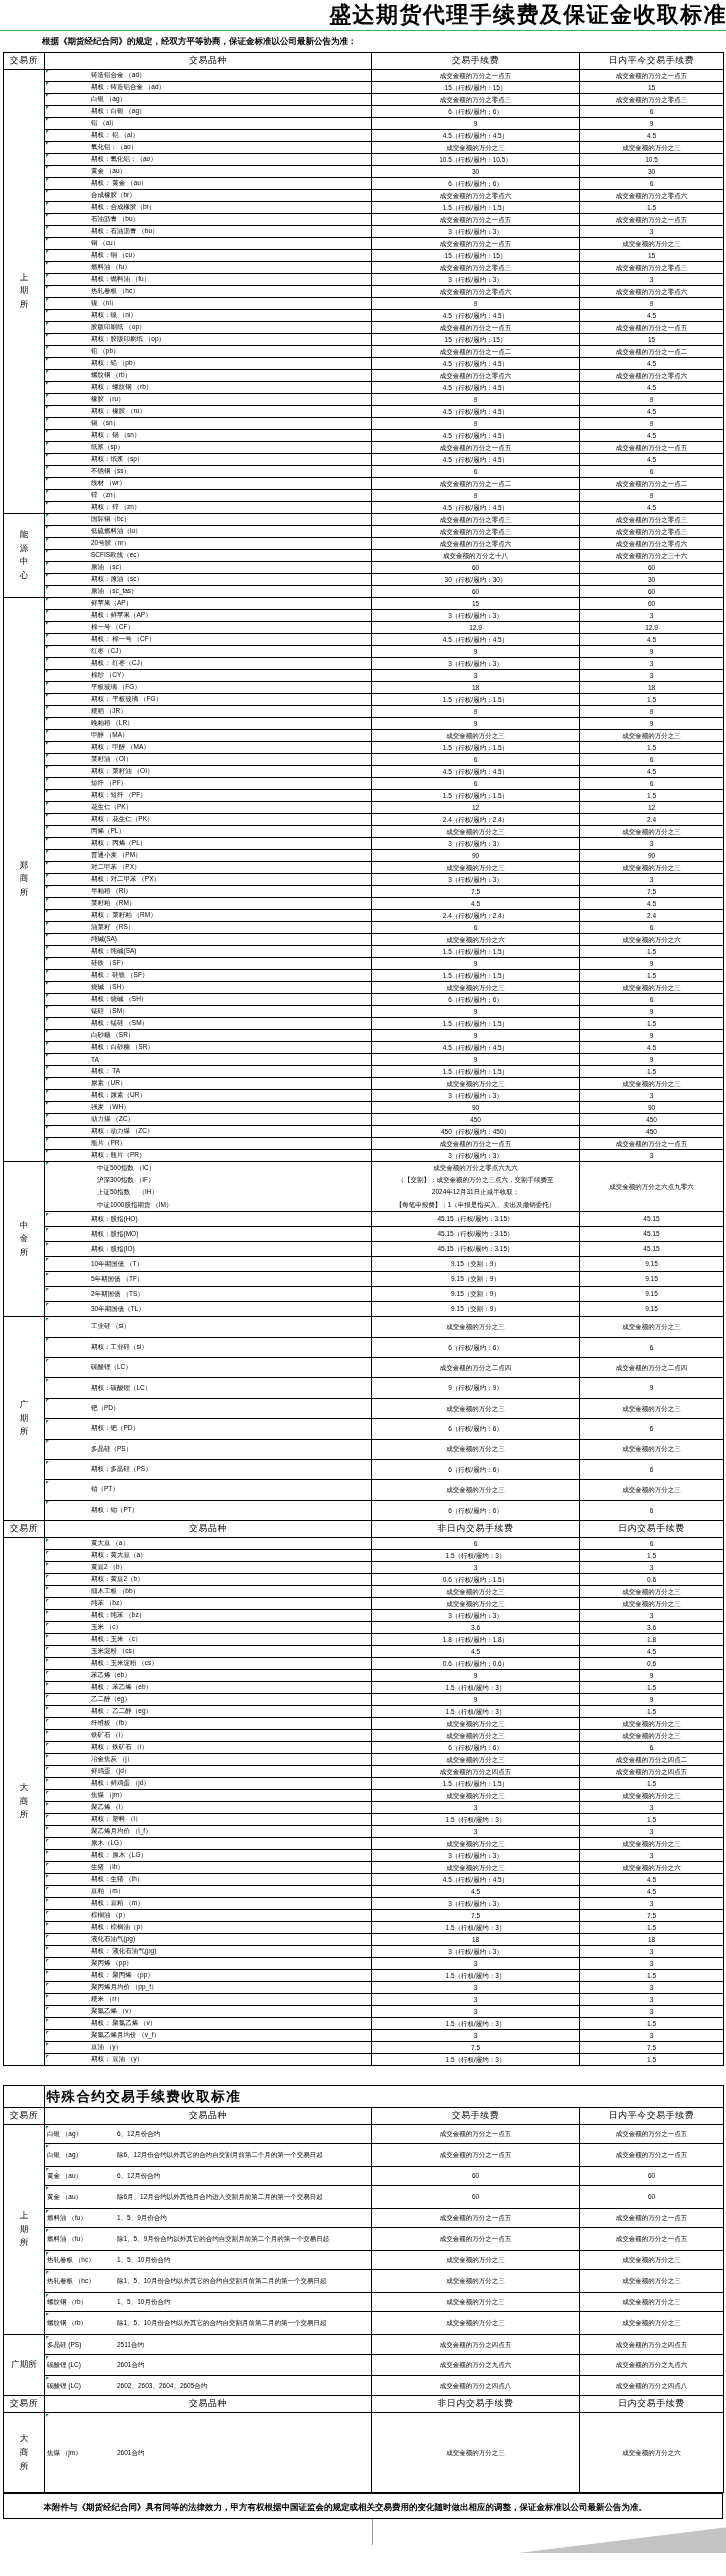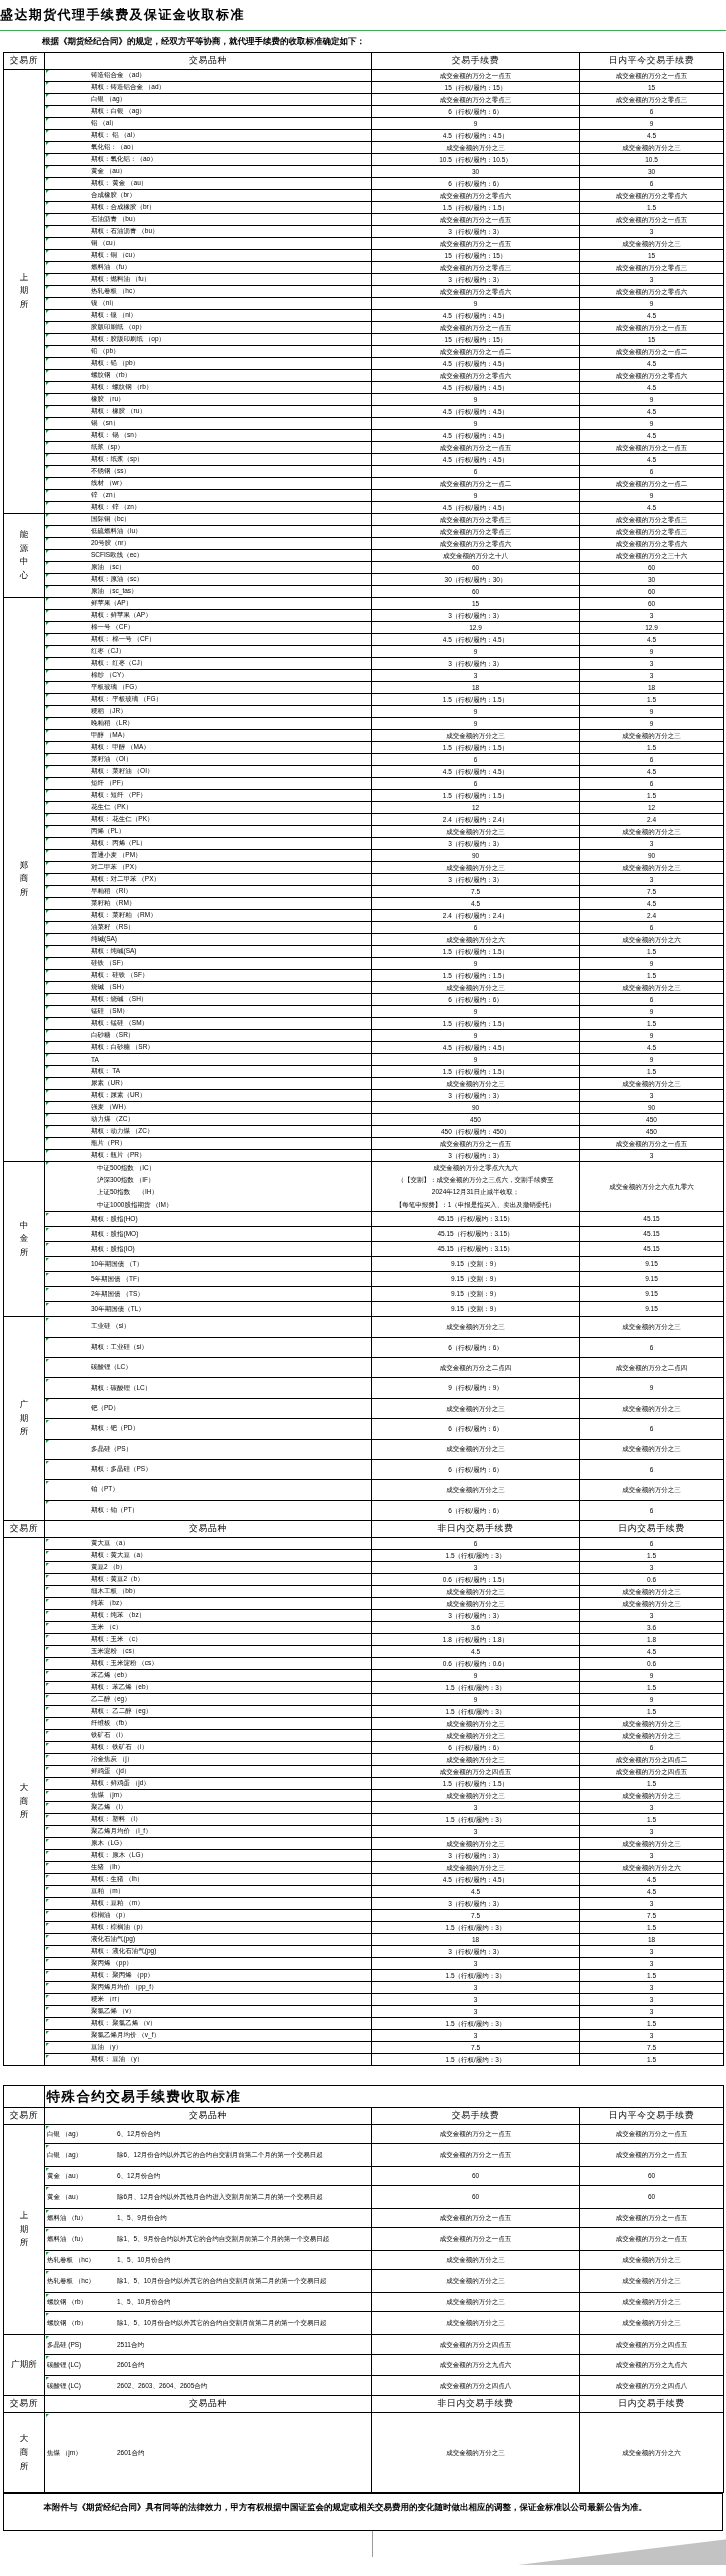--- a/index.html
+++ b/index.html
@@ -5,22 +5,22 @@
   :root{
     --grid:#000000;
     --green:#3faa57;
     --marker:#1e8e3e;
     --artifact:#c3c3c3;
   }
   *{box-sizing:border-box;}
   html,body{margin:0;padding:0;background:#ffffff;}
   body{width:727px;font-family:"Liberation Sans", sans-serif;color:#000;}
   .page{position:relative;width:727px;min-height:2576px;background:#fff;overflow:hidden;}
-  .title{height:30px;line-height:30px;text-align:left;font-family:Liberation Serif, serif;
-         font-size:13px;font-weight:bold;letter-spacing:1.4px;white-space:nowrap;}
+  .title{height:30px;line-height:30px;text-align:right;font-family:Liberation Serif, serif;
+         font-size:22px;font-weight:bold;letter-spacing:1.4px;white-space:nowrap;}
   .title-divider{height:1.4px;background:var(--green);margin:0;}
   .note{height:20.4px;line-height:20.4px;padding-left:42px;font-size:8.5px;font-weight:bold;
         font-family:"DejaVu Serif", serif;}
   table.fee{border-collapse:collapse;table-layout:fixed;width:720px;margin-left:3px;
             border:1.6px solid var(--grid);padding-left:44px;}
   col.c-ex{width:41px;}col.c-v{width:327px;}col.c-f{width:208px;}col.c-d{width:144px;}
   td,th{border:0.7px solid var(--grid);padding:0 1.4px;overflow:hidden;font-weight:normal;}
   tr.hrow th{border-top:1.6px solid var(--grid);border-bottom:1.6px solid var(--grid);
              height:17px;font-size:8.8px;text-align:center;letter-spacing:0.7px;}
   tbody.sec > tr:first-child > td{border-top:1.6px solid var(--grid);}
@@ -38,35 +38,35 @@
   td.ex .ch{line-height:1.6;}
   .mlines div{line-height:1.9;}
   td.cv .mlines{display:inline-block;text-align:left;vertical-align:middle;}
   .sname{display:inline-block;min-width:70px;vertical-align:top;}
   tr.stitle td{border-top:1.6px solid var(--grid);border-bottom:1.6px solid var(--grid);
                height:22px;text-align:left;font-family:"DejaVu Serif", serif;
                font-size:13.6px;font-weight:bold;letter-spacing:1.4px;}
   .gap{height:19px;}
   .footer-band{width:720px;margin-left:3.4px;border:0.7px solid var(--grid);
                border-top:1.6px solid var(--grid);border-bottom:1.6px solid var(--grid);
-               height:38px;line-height:26px;padding-left:39px;font-size:8.5px;font-weight:bold;
+               height:26px;line-height:26px;padding-left:39px;font-size:8.5px;font-weight:bold;
                font-family:"DejaVu Serif", serif;white-space:nowrap;}
   .bottom{position:relative;height:34px;}
   .bottom .vline{position:absolute;left:372px;top:0;width:0.7px;height:26px;background:#9a9a9a;}
   .corner-artifact{position:absolute;right:0;bottom:0;width:211px;height:26px;
                    background:var(--artifact);clip-path:polygon(100% 0, 100% 100%, 0 100%);}
 </style>
 </head>
 <body>
 
 <div class="page">
 
   <div class="title">盛达期货代理手续费及保证金收取标准</div>
   <div class="title-divider"></div>
-  <div class="note">根据《期货经纪合同》的规定，经双方平等协商，就代理手续费的收取标准确定如下：</div>
+  <div class="note">根据《期货经纪合同》的规定，经双方平等协商，保证金标准以公司最新公告为准：</div>
 
   <table class="fee" id="main-table">
     <colgroup>
         <col class="c-ex">
         <col class="c-v">
         <col class="c-f">
         <col class="c-d">
       </colgroup>
     <thead>
       <tr class="hrow">

